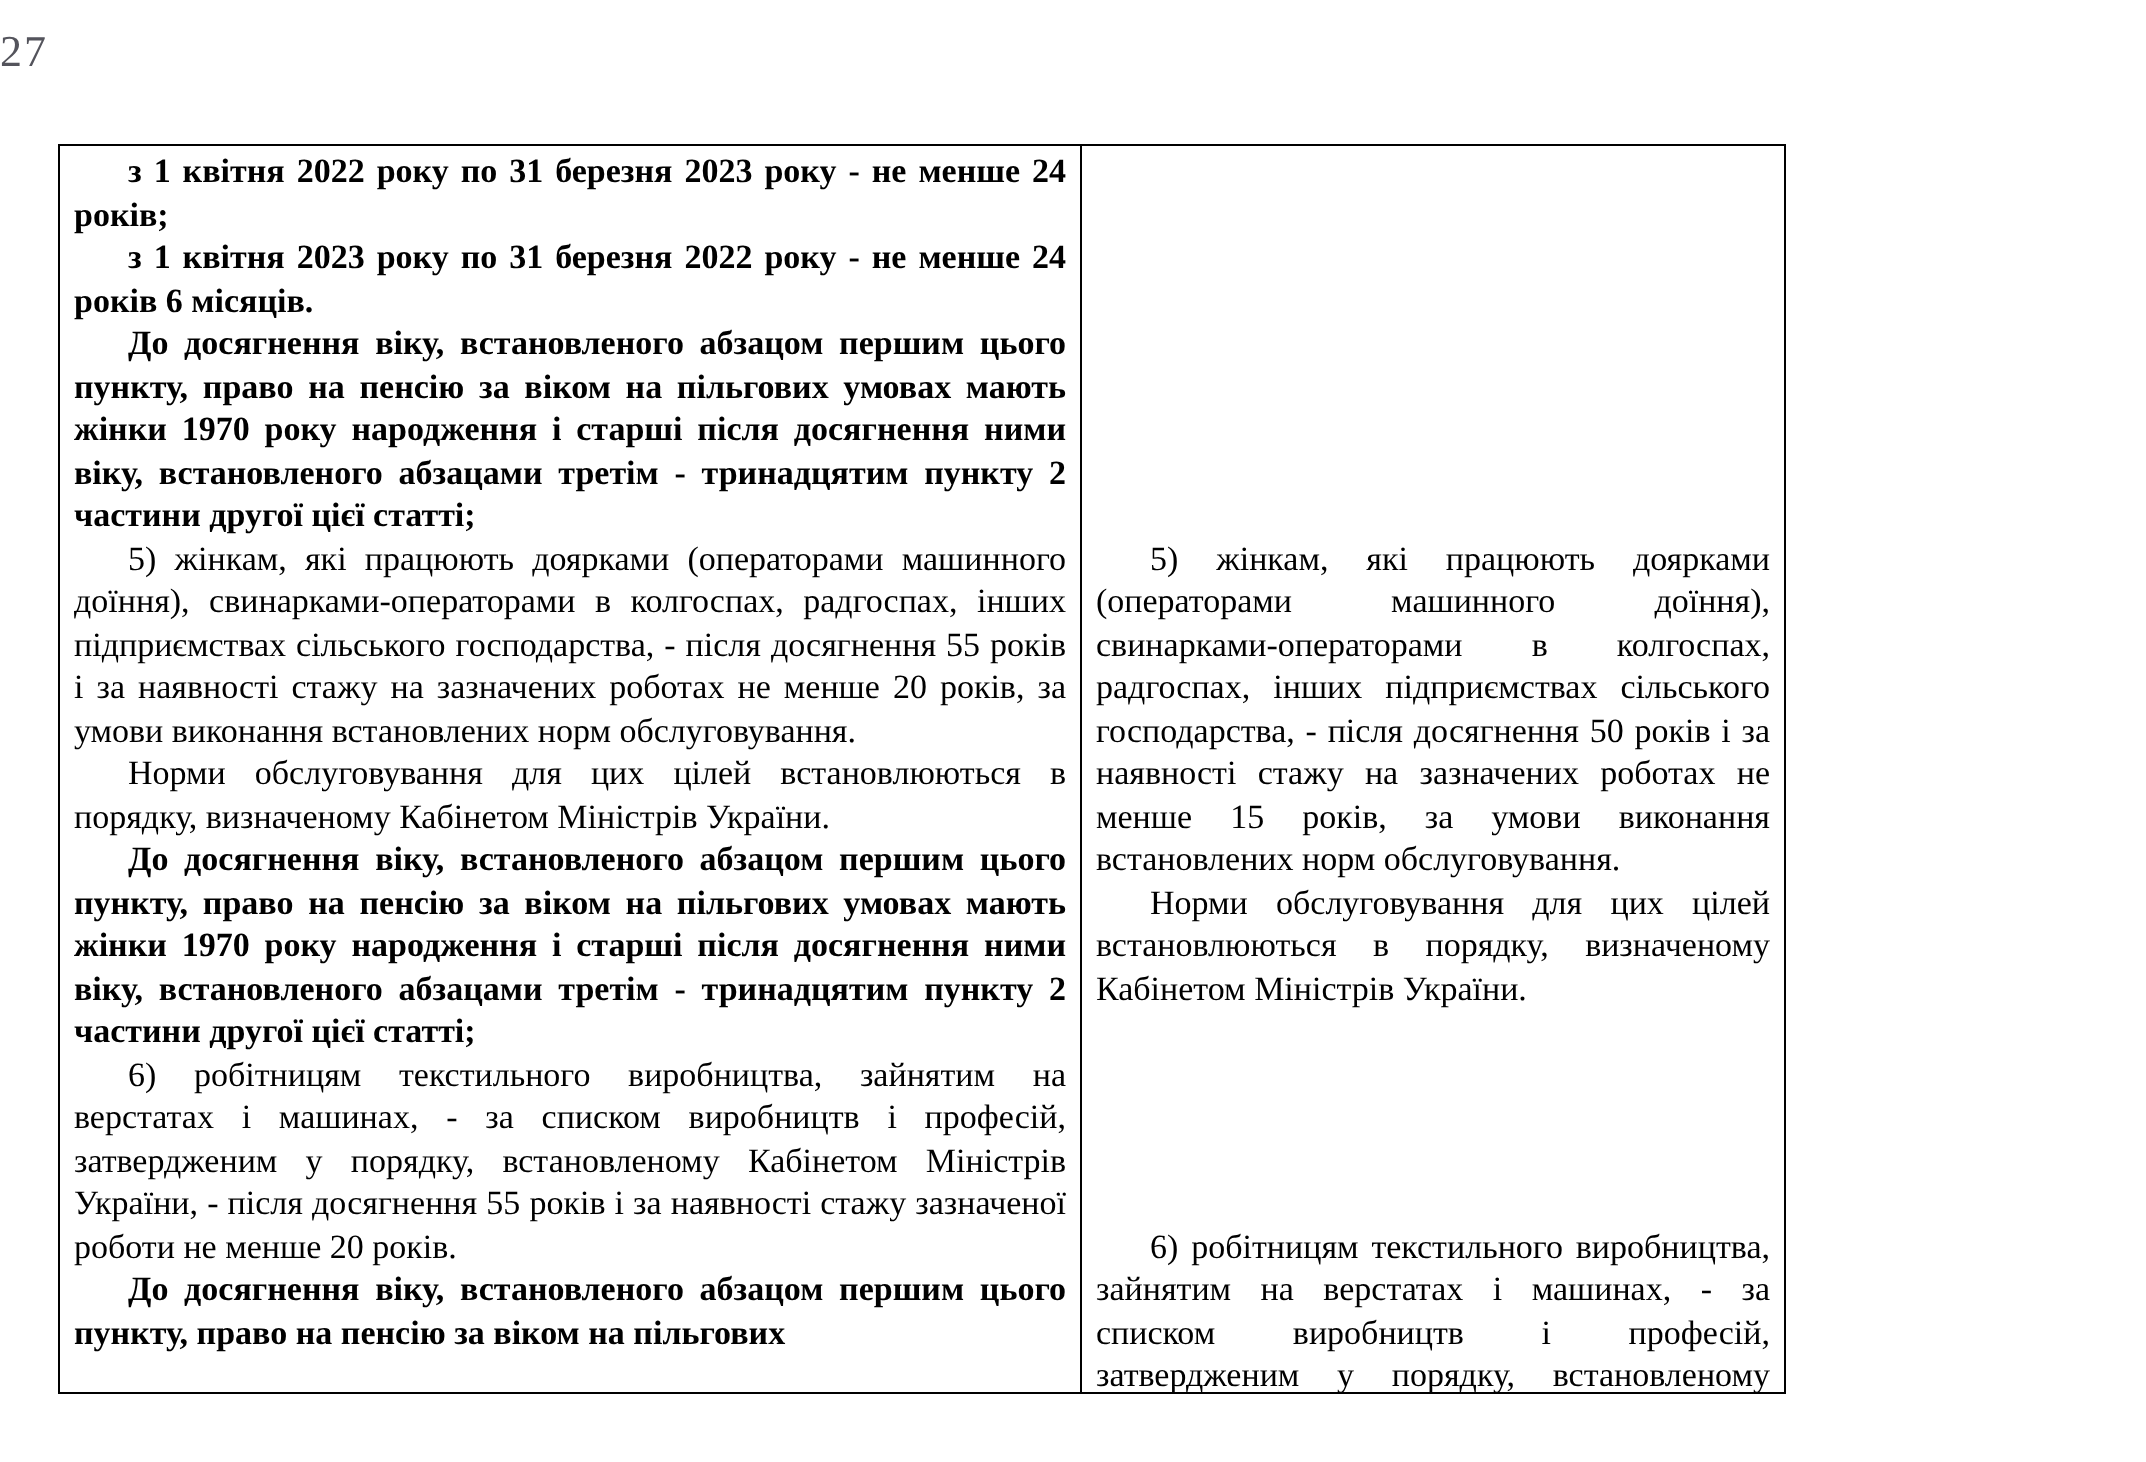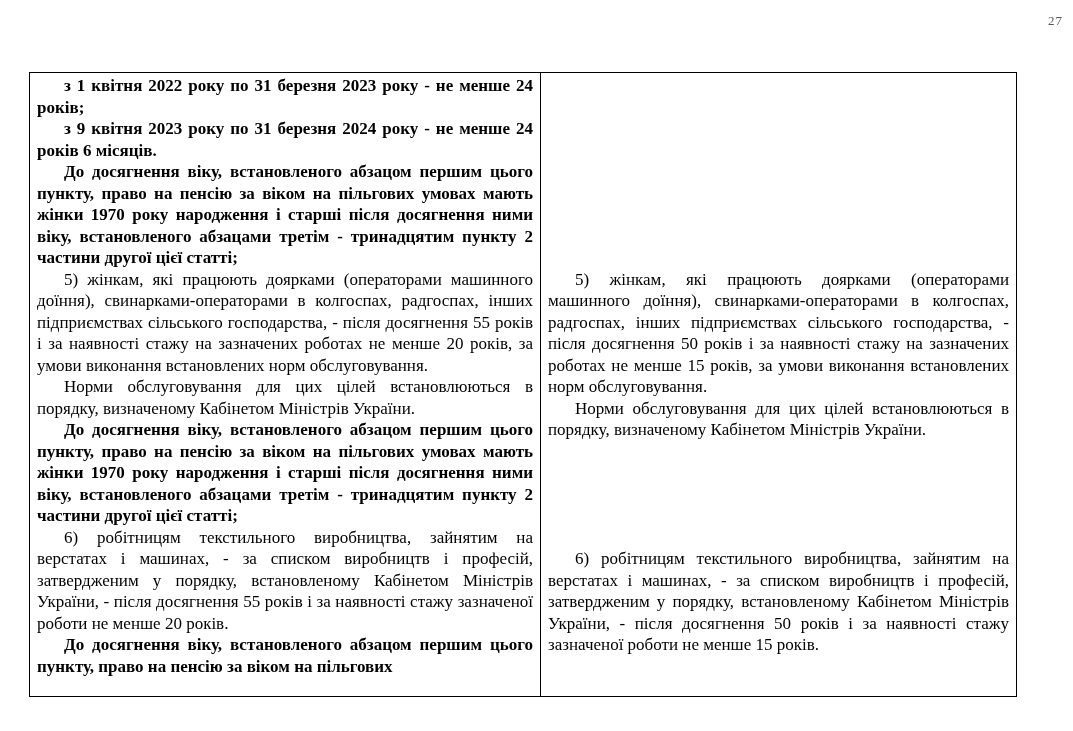--- a/index.html
+++ b/index.html
@@ -5,27 +5,27 @@
   html, body {
     margin: 0; padding: 0;
     width: 1073px; height: 731px;
     background: #ffffff;
     overflow: hidden;
     font-family: "Liberation Serif", "DejaVu Serif", serif;
   }
   .page { position: relative; width: 1073px; height: 731px; background: #ffffff; }
   .page-number {
     position: absolute; top: 13px; left: 0; width: 1063px;
-    text-align: right;
-    font-size: 13px; color: #54545c;
+    text-align: left;
+    font-size: 22px; color: #54545c;
     letter-spacing: 1px;
   }
   .doc-table {
     position: absolute; left: 29px; top: 72px;
-    width: 988px; height: 625px;
+    width: 864px; height: 625px;
     border: 1.5px solid #000;
     box-sizing: border-box;
     display: flex;
     justify-content: flex-end;
   }
   .col {
     box-sizing: border-box;
     overflow: hidden;
     padding: 2px 7px 0 7px;
   }
@@ -44,21 +44,21 @@
   .spacer { width: 100%; }
 </style>
 </head>
 <body>
 
 <div class="page">
   <div class="page-number">27</div>
   <div class="doc-table">
     <div class="col col-left">
         <p class="para bold"><span>з 1 квітня 2022 року по 31 березня 2023 року - не менше 24 років;</span></p>
-        <p class="para bold"><span>з 9 квітня 2023 року по 31 березня 2024 року - не менше 24 років 6 місяців.</span></p>
+        <p class="para bold"><span>з 1 квітня 2023 року по 31 березня 2022 року - не менше 24 років 6 місяців.</span></p>
         <p class="para bold"><span>До досягнення віку, встановленого абзацом першим цього пункту, право на пенсію за віком на пільгових умовах мають жінки 1970 року народження і старші після досягнення ними віку, встановленого абзацами третім - тринадцятим пункту 2 частини другої цієї статті;</span></p>
         <p class="para"><span>5) жінкам, які працюють доярками (операторами машинного доїння), свинарками-операторами в колгоспах, радгоспах, інших підприємствах сільського господарства, - після досягнення 55 років і за наявності стажу на зазначених роботах не менше 20 років, за умови виконання встановлених норм обслуговування.</span></p>
         <p class="para"><span>Норми обслуговування для цих цілей встановлюються в порядку, визначеному Кабінетом Міністрів України.</span></p>
         <p class="para bold"><span>До досягнення віку, встановленого абзацом першим цього пункту, право на пенсію за віком на пільгових умовах мають жінки 1970 року народження і старші після досягнення ними віку, встановленого абзацами третім - тринадцятим пункту 2 частини другої цієї статті;</span></p>
         <p class="para"><span>6) робітницям текстильного виробництва, зайнятим на верстатах і машинах, </span><span class="b">-</span><span> за списком виробництв і професій, затвердженим у порядку, встановленому Кабінетом Міністрів України, </span><span class="b">-</span><span> після досягнення </span><span class="b">55</span><span> років і за наявності стажу зазначеної роботи не менше </span><span class="b">20</span><span> років.</span></p>
         <p class="para bold"><span>До досягнення віку, встановленого абзацом першим цього пункту, право на пенсію за віком на пільгових</span></p>
       </div>
     <div class="col col-right">
         <div class="spacer" style="height: 193.5px;"></div>
         <p class="para"><span>5) жінкам, які працюють доярками (операторами машинного доїння), свинарками-операторами в колгоспах, радгоспах, інших підприємствах сільського господарства, - після досягнення </span><span class="b">50</span><span> років і за наявності стажу на зазначених роботах не менше </span><span class="b">15</span><span> років, за умови виконання встановлених норм обслуговування.</span></p>

